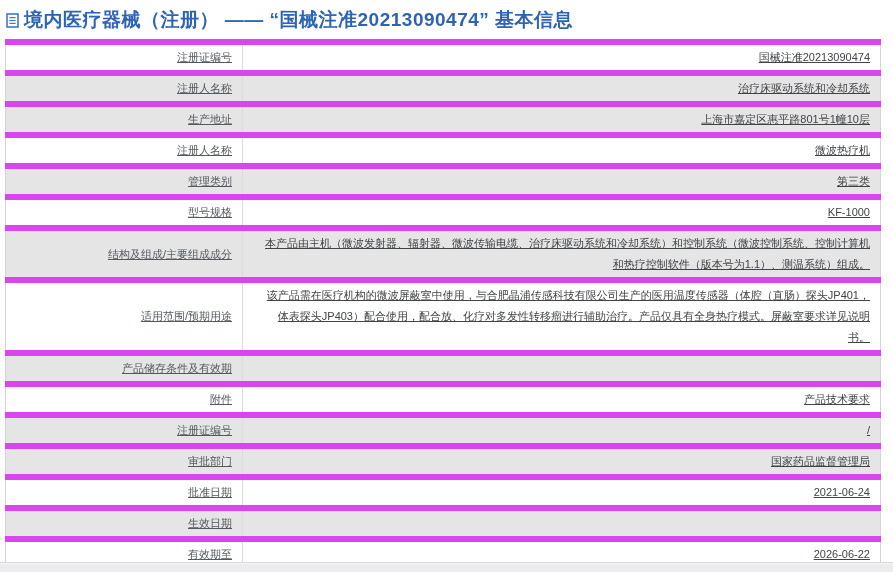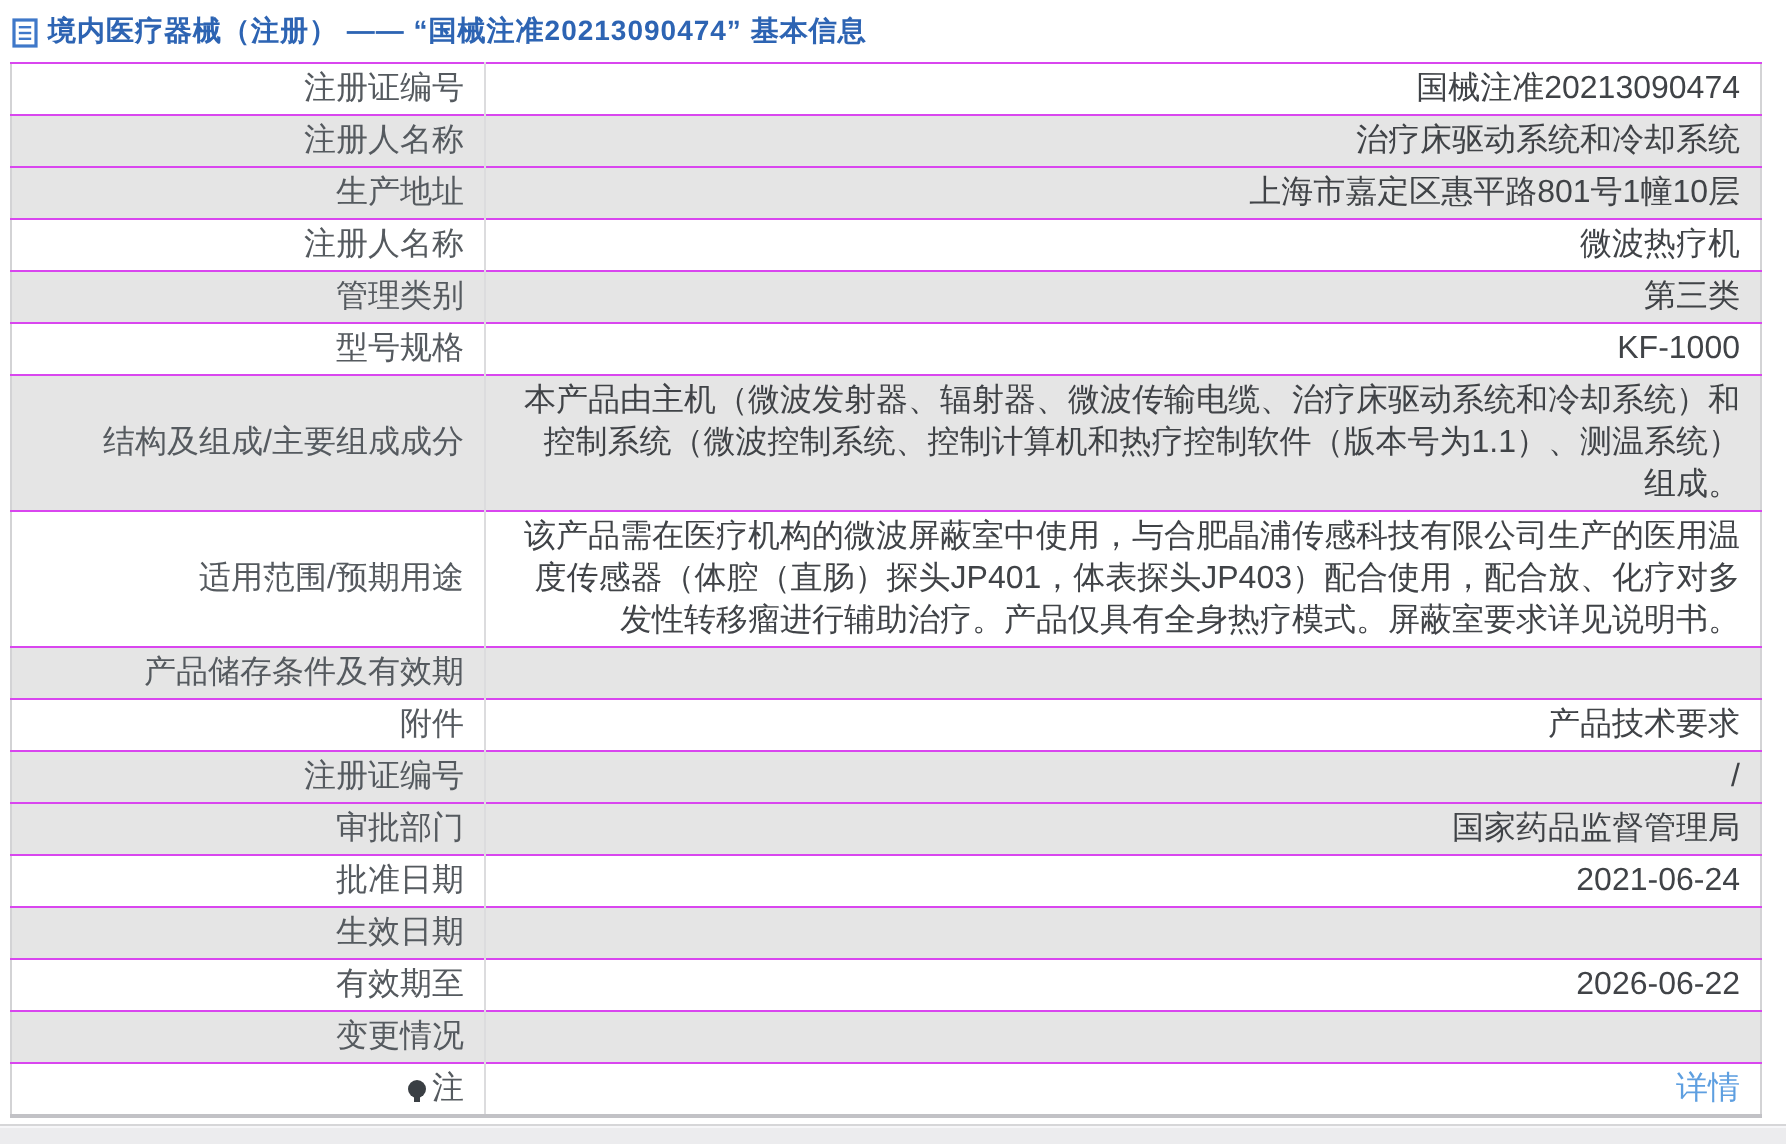--- a/index.html
+++ b/index.html
@@ -15,37 +15,38 @@
     box-sizing:border-box;
     border-bottom:1px solid #d6d6d8;
   }
   .header{
     display:flex;align-items:center;gap:5px;
     padding:7px 0 6px 6px;
   }
   .doc-icon{display:inline-flex;flex:0 0 auto;}
   .title{
     color:var(--accent,#2d64b3);
-    font-size:14px;font-weight:bold;
+    font-size:19px;font-weight:bold;
     letter-spacing:.5px;
   }
   table.info{
     border-collapse:collapse;
     margin-left:5px;
     width:876px;
     table-layout:fixed;
   }
   table.info{border:1px solid #d3d3d5;border-bottom:2px solid #c2c2c6;}
   td{
-    border-top:1px solid #d946ef;
-    font-size:16px;
+    border-top:6px solid #d946ef;
+    font-size:11px;
     line-height:21px;
     padding:2px 10px;
     vertical-align:middle;
     box-sizing:border-box;
+    text-decoration:underline;
   }
   tr.alt td{background:#e5e5e5;}
   td.lbl{
     width:237px;
     text-align:right;
     color:#555a5f;
     border-right:1px solid #dcdcde;
     height:24px;
     white-space:nowrap;
   }

